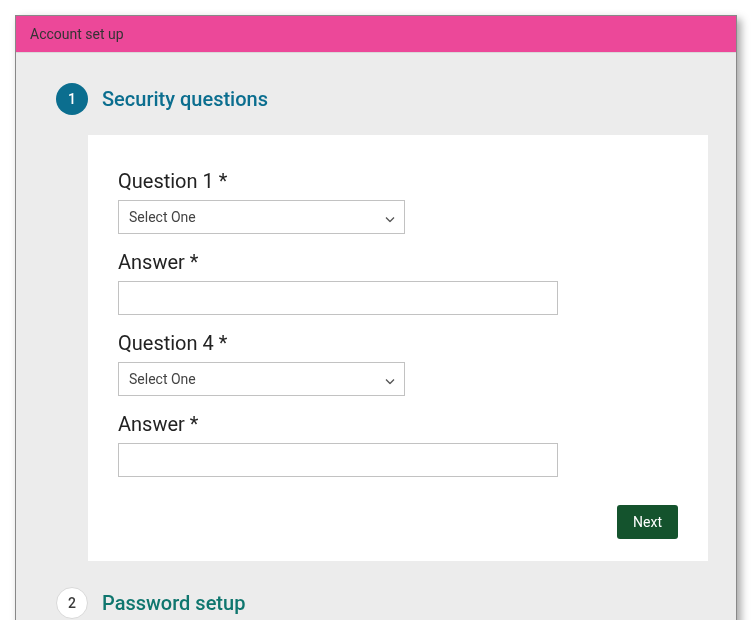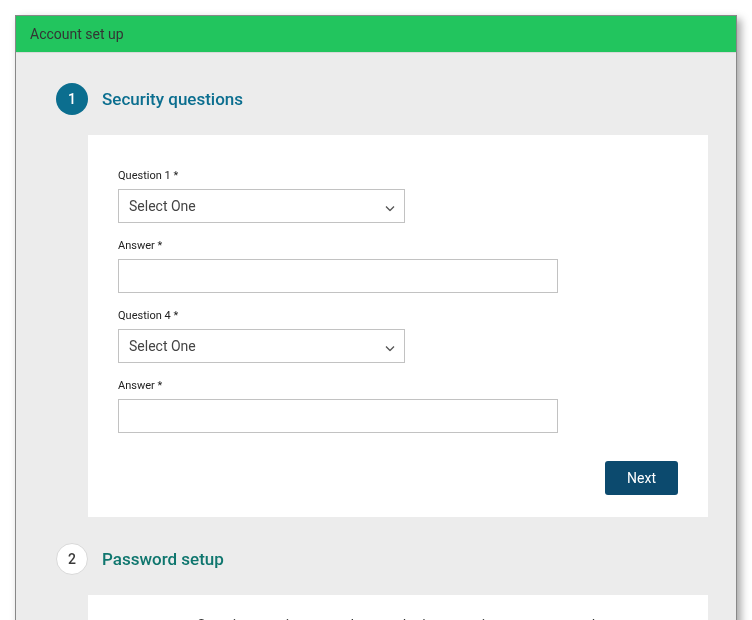--- a/index.html
+++ b/index.html
@@ -8,21 +8,21 @@
       background: #fff;
       padding: 15px;
     }
     .window {
       width: 722px;
       border: 1px solid #888;
       box-shadow: 4px 4px 8px rgba(0,0,0,0.35);
       background: #ececec;
     }
     .window-header {
-      background: #22c55e;
+      background: #ec4899;
       border-bottom: 1px solid #d9d9d9;
       padding: 10px 14px;
       font-size: 14px;
       color: #343434;
     }
     .content {
       padding: 30px 28px 20px 28px;
     }
     .step-header {
       display: flex;
@@ -45,34 +45,34 @@
     .step-circle.active {
       background: #0b6e8f;
       color: #fff;
     }
     .step-circle.inactive {
       background: #fff;
       color: #3a3a3a;
       border: 1px solid #d9d9d9;
     }
     .step-title {
-      font-size: 17px;
+      font-size: 20px;
       font-weight: 500;
     }
     .step-title.active { color: #0b6e8f; }
     .step-title.inactive { color: #0f766e; }
     .panel {
       background: #fff;
       padding: 34px 30px 22px 30px;
       margin-left: 44px;
     }
     .form-group { margin-bottom: 16px; }
     .form-label {
       display: block;
-      font-size: 11px;
+      font-size: 20px;
       color: #222;
       margin-bottom: 7px;
     }
     .select-wrap {
       position: relative;
       width: 287px;
     }
     .select-field {
       width: 100%;
       height: 34px;
@@ -101,24 +101,24 @@
       padding: 0 10px;
       font-size: 14px;
       font-family: inherit;
     }
     .panel-footer {
       display: flex;
       justify-content: flex-end;
       margin-top: 28px;
     }
     .btn-primary {
-      background: #0c4a6e;
+      background: #14532d;
       color: #fff;
       border: none;
-      padding: 9px 22px;
+      padding: 9px 16px;
       font-size: 14px;
       cursor: pointer;
       border-radius: 3px;
       font-family: inherit;
     }
     .step2-section { margin-top: 26px; }
     .notice-panel {
       background: #fff;
       margin-left: 44px;
       padding: 22px 20px;

